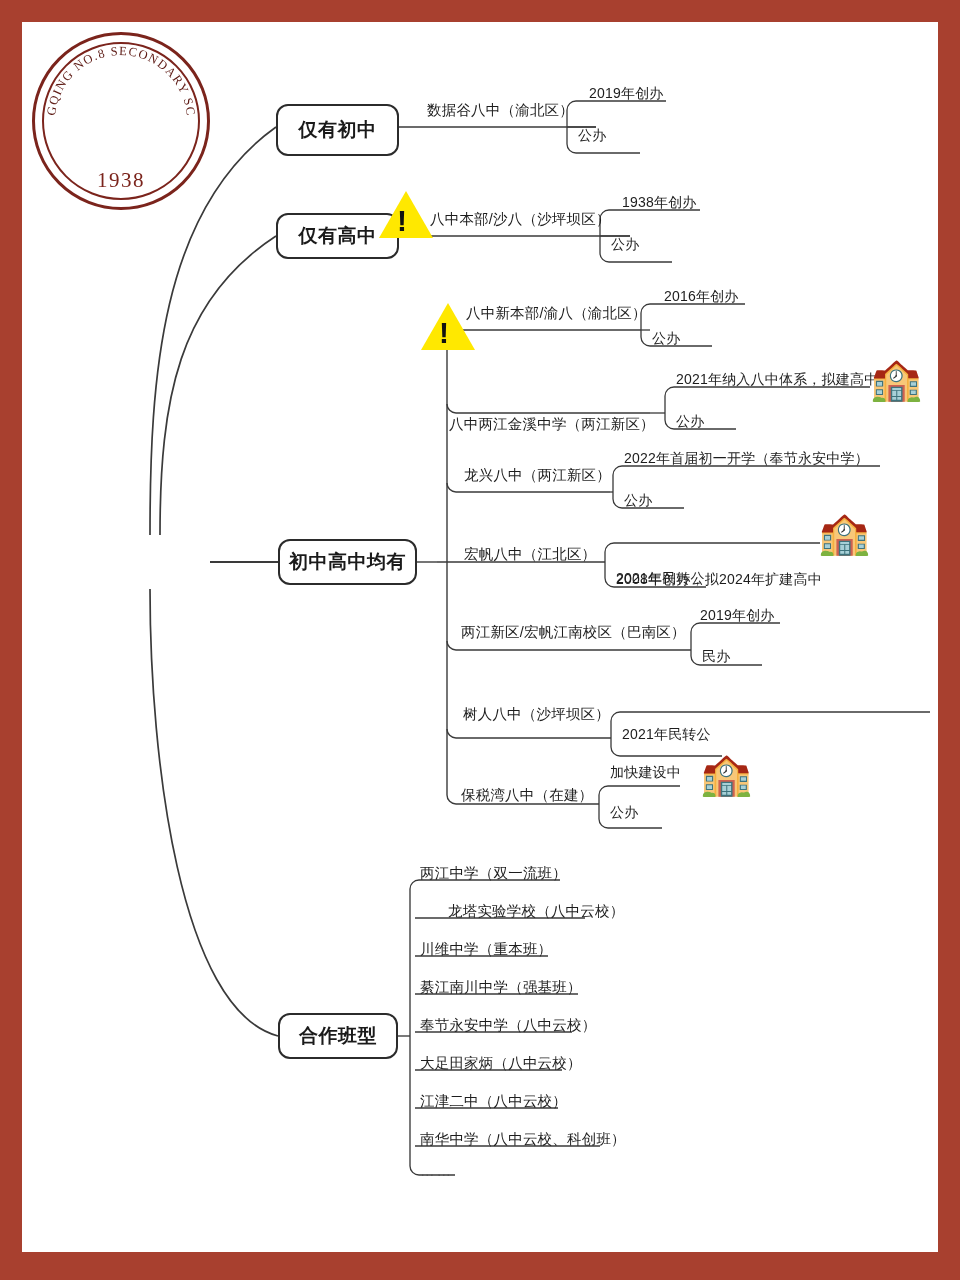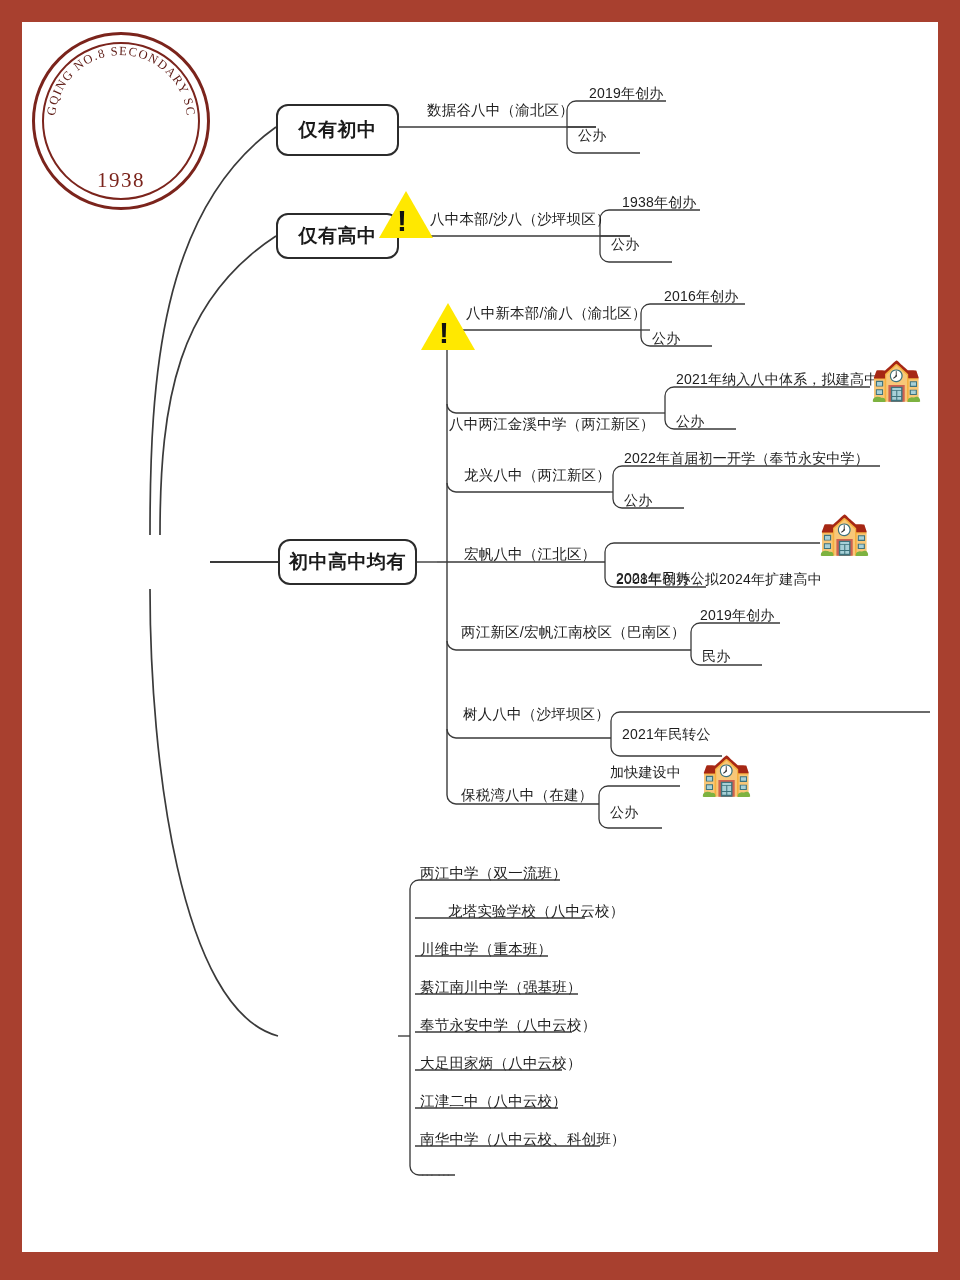--- a/index.html
+++ b/index.html
@@ -288,20 +288,23 @@
   </div>
 
   <div class="branch-node" style="left:276px; top:213px; width:123px; height:46px;">
     <span>仅有高中</span>
   </div>
 
   <div class="branch-node" style="left:278px; top:539px; width:139px; height:46px;">
     <span>初中高中均有</span>
   </div>
 
+  <div class="branch-node" style="left:278px; top:1013px; width:120px; height:46px;">
+    <span>合作班型</span>
+  </div>
 
   <div class="leaf-title" style="left:427px; top:101px;">数据谷八中（渝北区）</div>
   <div class="note" style="left:589px; top:84px;">2019年创办</div>
   <div class="note" style="left:578px; top:126px;">公办</div>
 
   <div class="warn-icon" style="left:379px; top:191px;"></div>
   <div class="warn-bang" style="left:397px; top:206px;">!</div>
   <div class="leaf-title" style="left:430px; top:210px;">八中本部/沙八（沙坪坝区）</div>
   <div class="note" style="left:622px; top:193px;">1938年创办</div>
   <div class="note" style="left:611px; top:235px;">公办</div>

